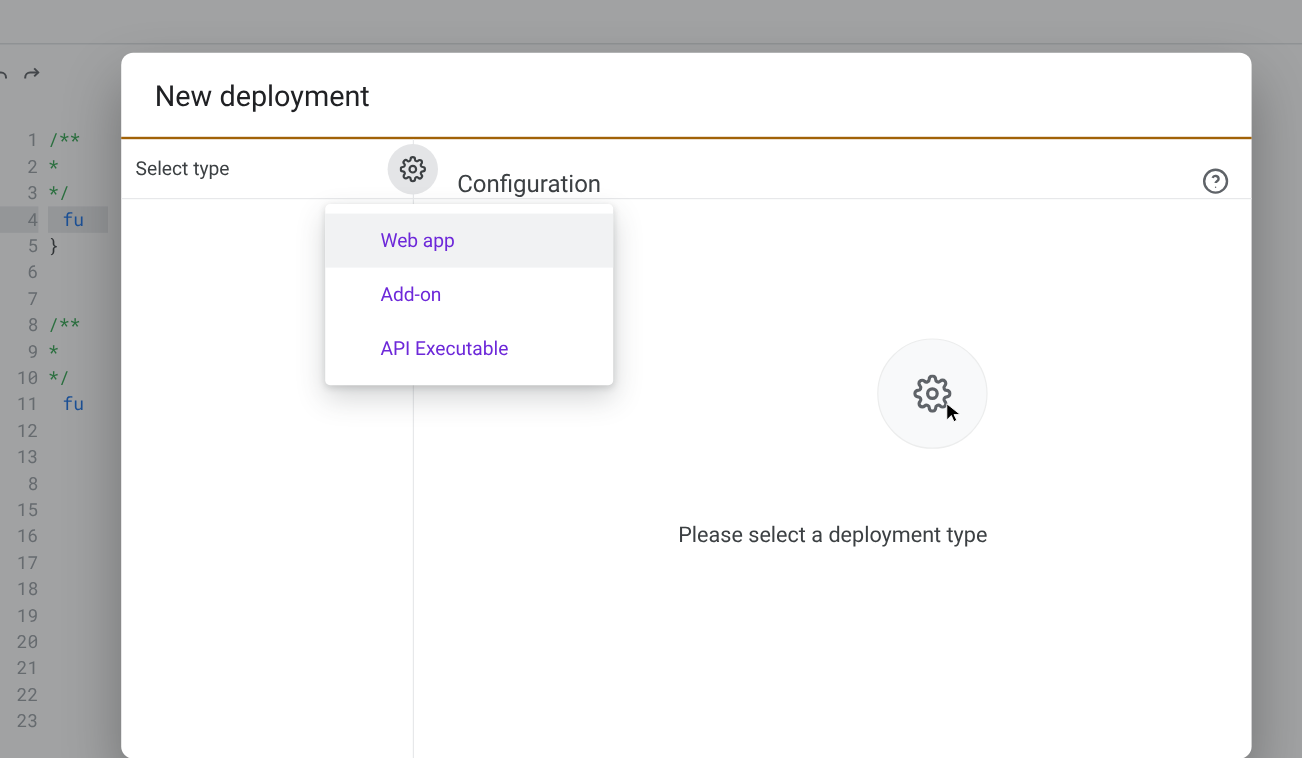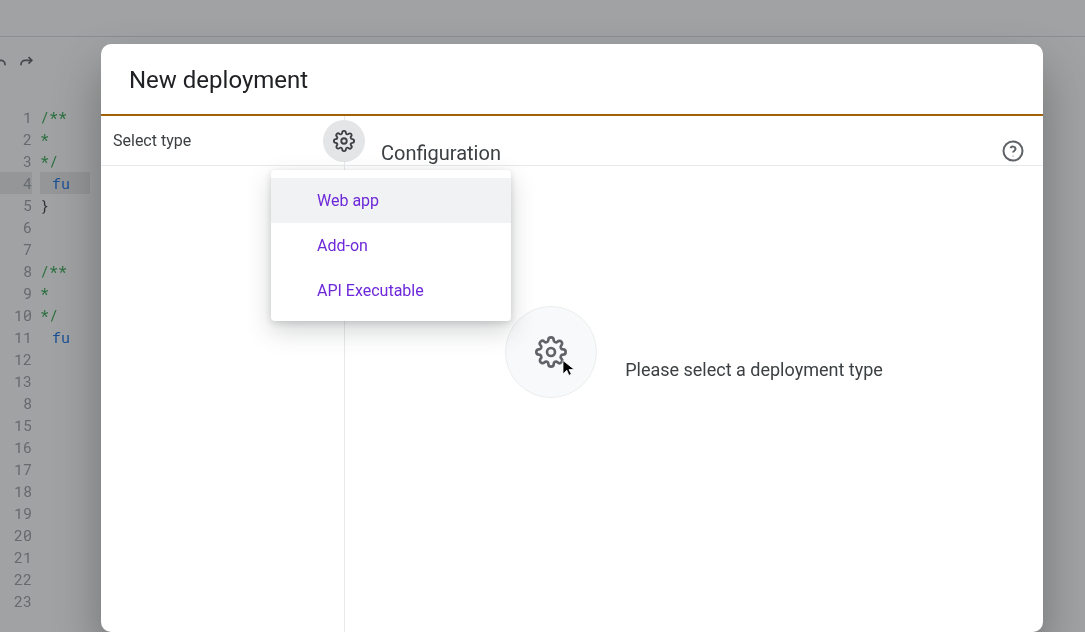--- a/index.html
+++ b/index.html
@@ -191,21 +191,21 @@
           <path d="M9.5 9.2a2.6 2.6 0 0 1 5 .9c0 1.7-2.5 2-2.5 3.4"></path>
           <circle cx="12" cy="17" r="0.6" fill="currentColor" stroke="none"></circle>
         </svg>
       </div>
     </div>
   </div>
 
   <div class="panel-body">
     <div class="sidebar"></div>
     <div class="main">
-      <div style="transform: translateY(-30px); display:flex; flex-direction:row; align-items:center;gap:28px;">
+      <div style="transform: translateY(-30px); display:flex; flex-direction:column; align-items:flex-end;gap:28px;">
         <div class="empty-gear-circle">
           <svg class="gear" viewBox="0 0 24 24" fill="none" stroke="currentColor" stroke-width="2">
             <circle cx="12" cy="12" r="3"></circle>
             <path d="M19.4 15a1.7 1.7 0 0 0 .34 1.87l.06.06a2 2 0 1 1-2.83 2.83l-.06-.06a1.7 1.7 0 0 0-1.87-.34 1.7 1.7 0 0 0-1 1.56V21a2 2 0 1 1-4 0v-.09a1.7 1.7 0 0 0-1-1.56 1.7 1.7 0 0 0-1.87.34l-.06.06a2 2 0 1 1-2.83-2.83l.06-.06A1.7 1.7 0 0 0 4.6 15a1.7 1.7 0 0 0-1.56-1H3a2 2 0 1 1 0-4h.09A1.7 1.7 0 0 0 4.6 9a1.7 1.7 0 0 0-.34-1.87l-.06-.06A2 2 0 1 1 7.03 4.24l.06.06A1.7 1.7 0 0 0 9 4.6a1.7 1.7 0 0 0 1-1.56V3a2 2 0 1 1 4 0v.09c0 .67.4 1.27 1 1.51a1.7 1.7 0 0 0 1.87-.34l.06-.06a2 2 0 1 1 2.83 2.83l-.06.06A1.7 1.7 0 0 0 19.4 9c.24.6.84 1 1.51 1H21a2 2 0 1 1 0 4h-.09a1.7 1.7 0 0 0-1.51 1z"></path>
           </svg>
           <svg class="cursor" viewBox="0 0 24 24" fill="#000" stroke="#fff" stroke-width="1">
             <path d="M4 2 L4 20 L9 15 L12 22 L15 20 L12 14 L19 14 Z"></path>
           </svg>
         </div>
         <div class="empty-text">Please select a deployment type</div>

